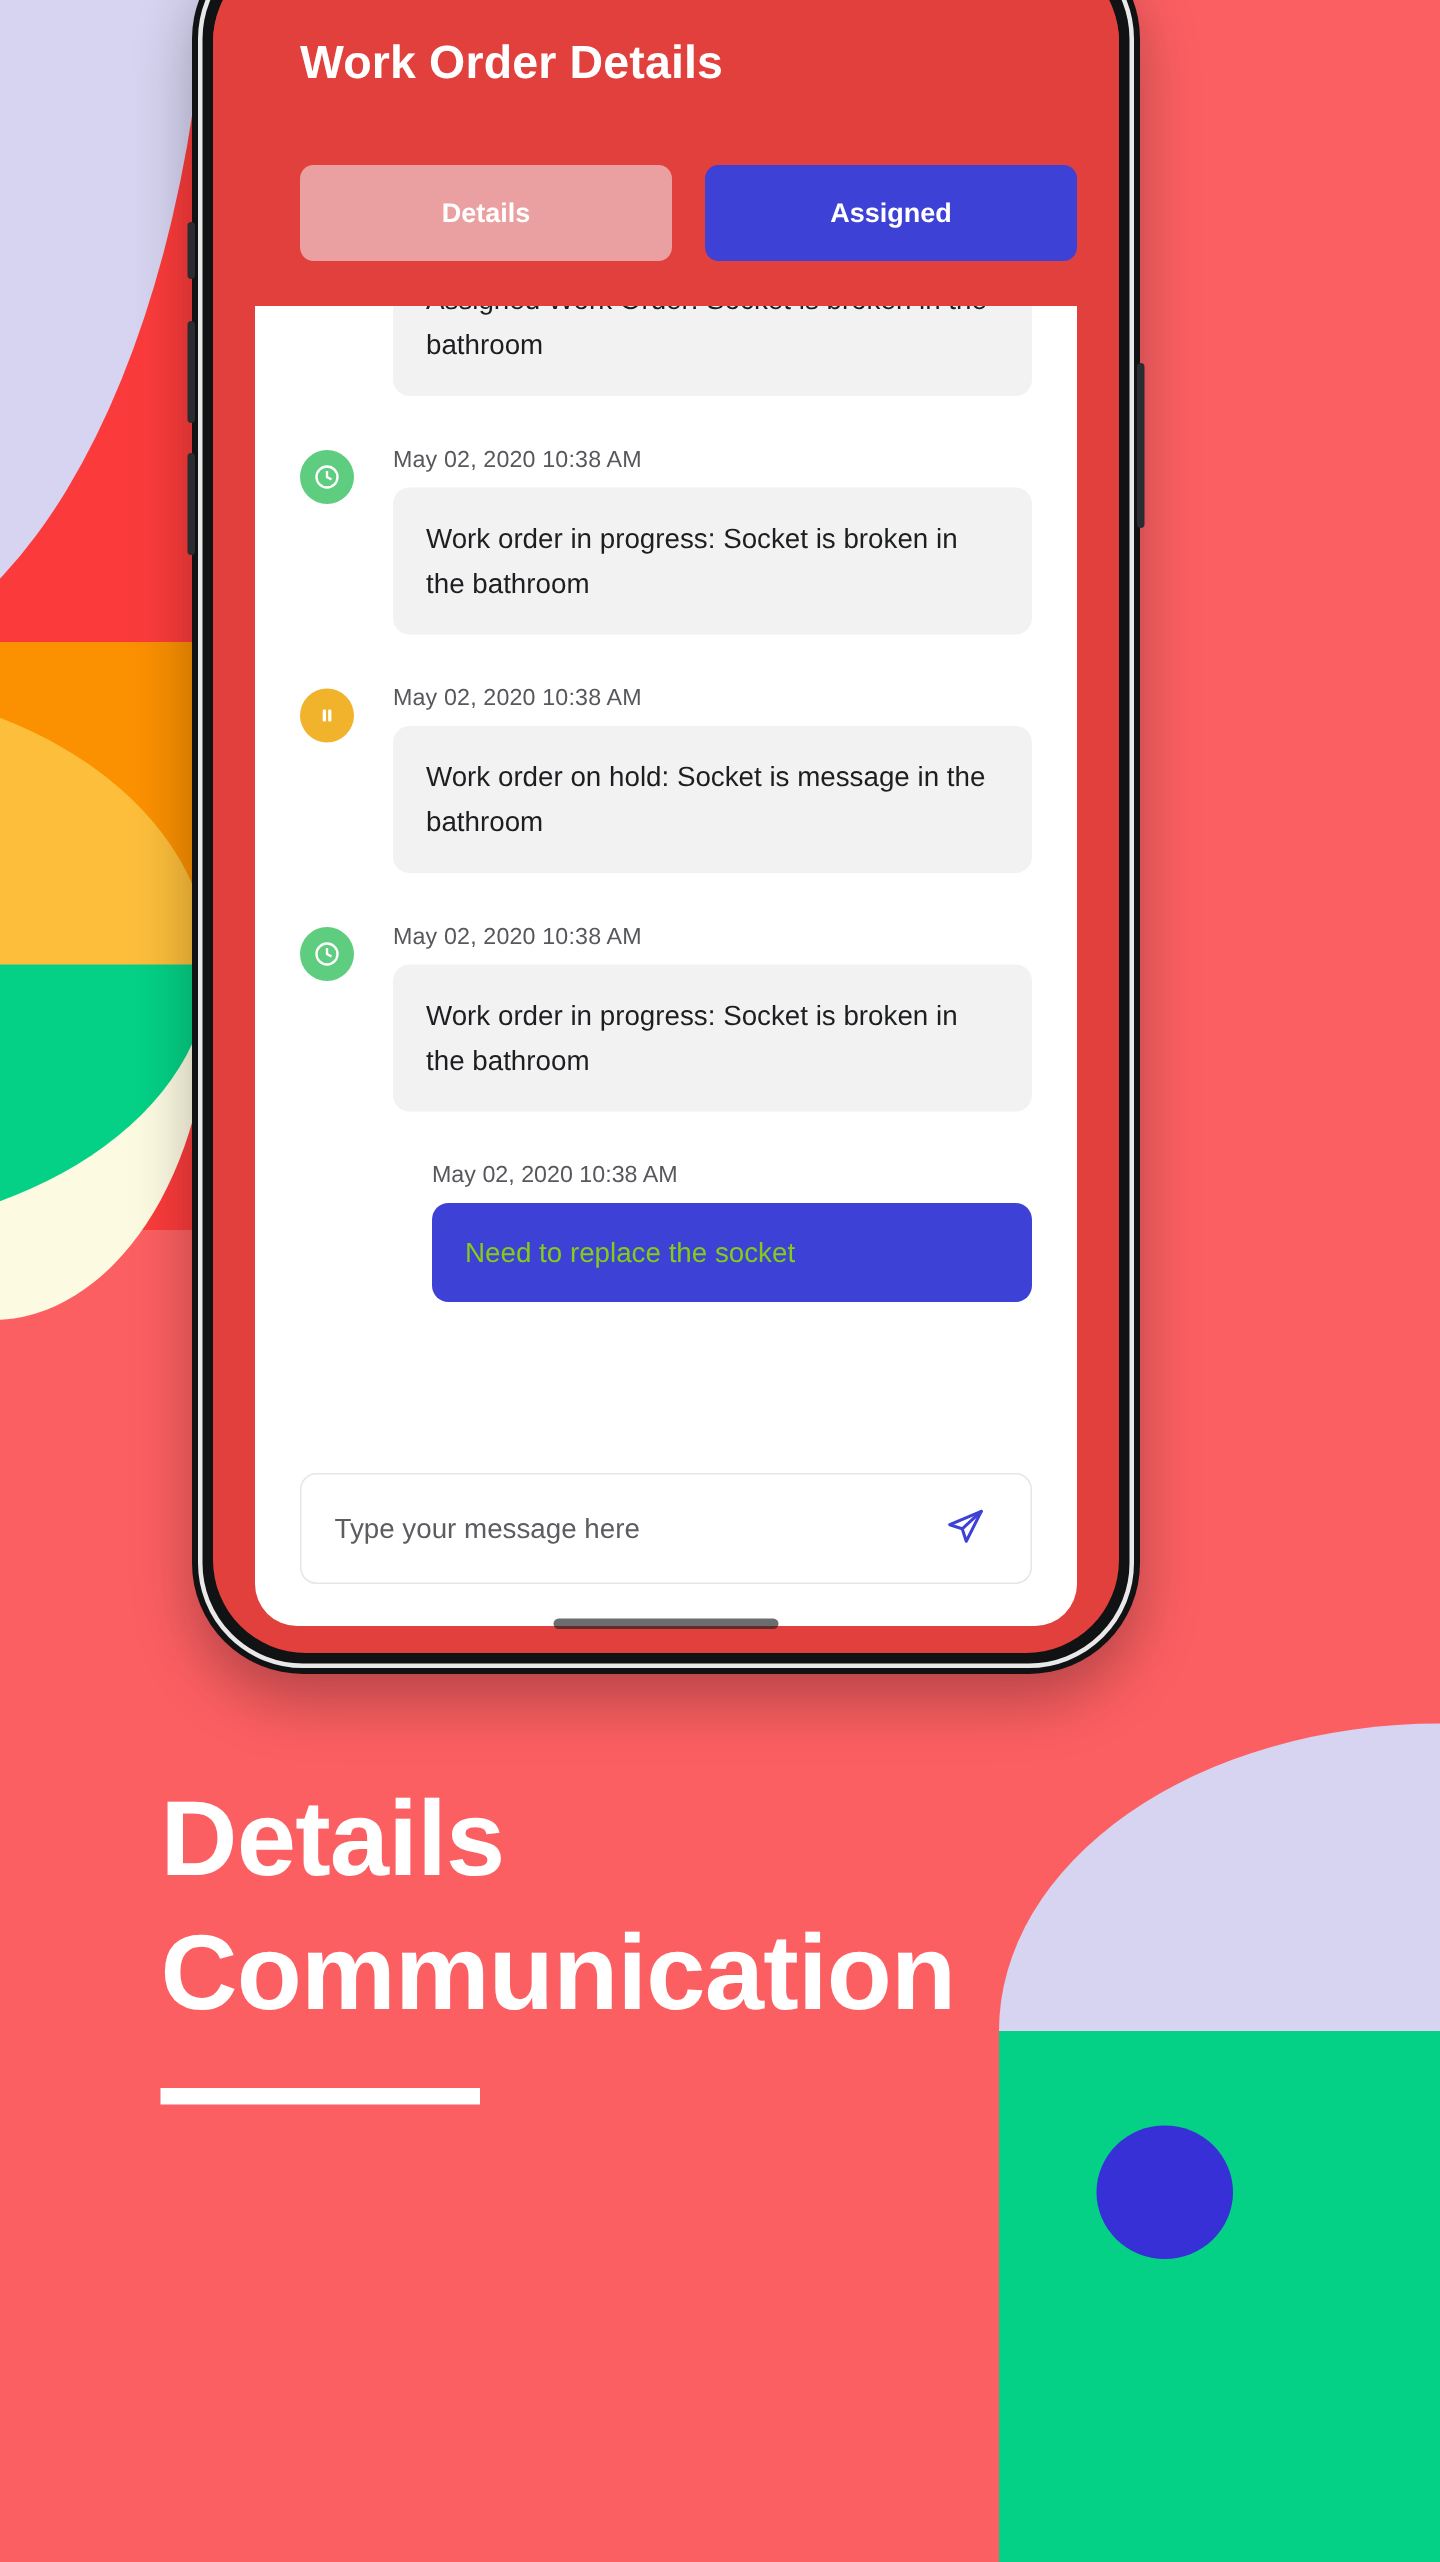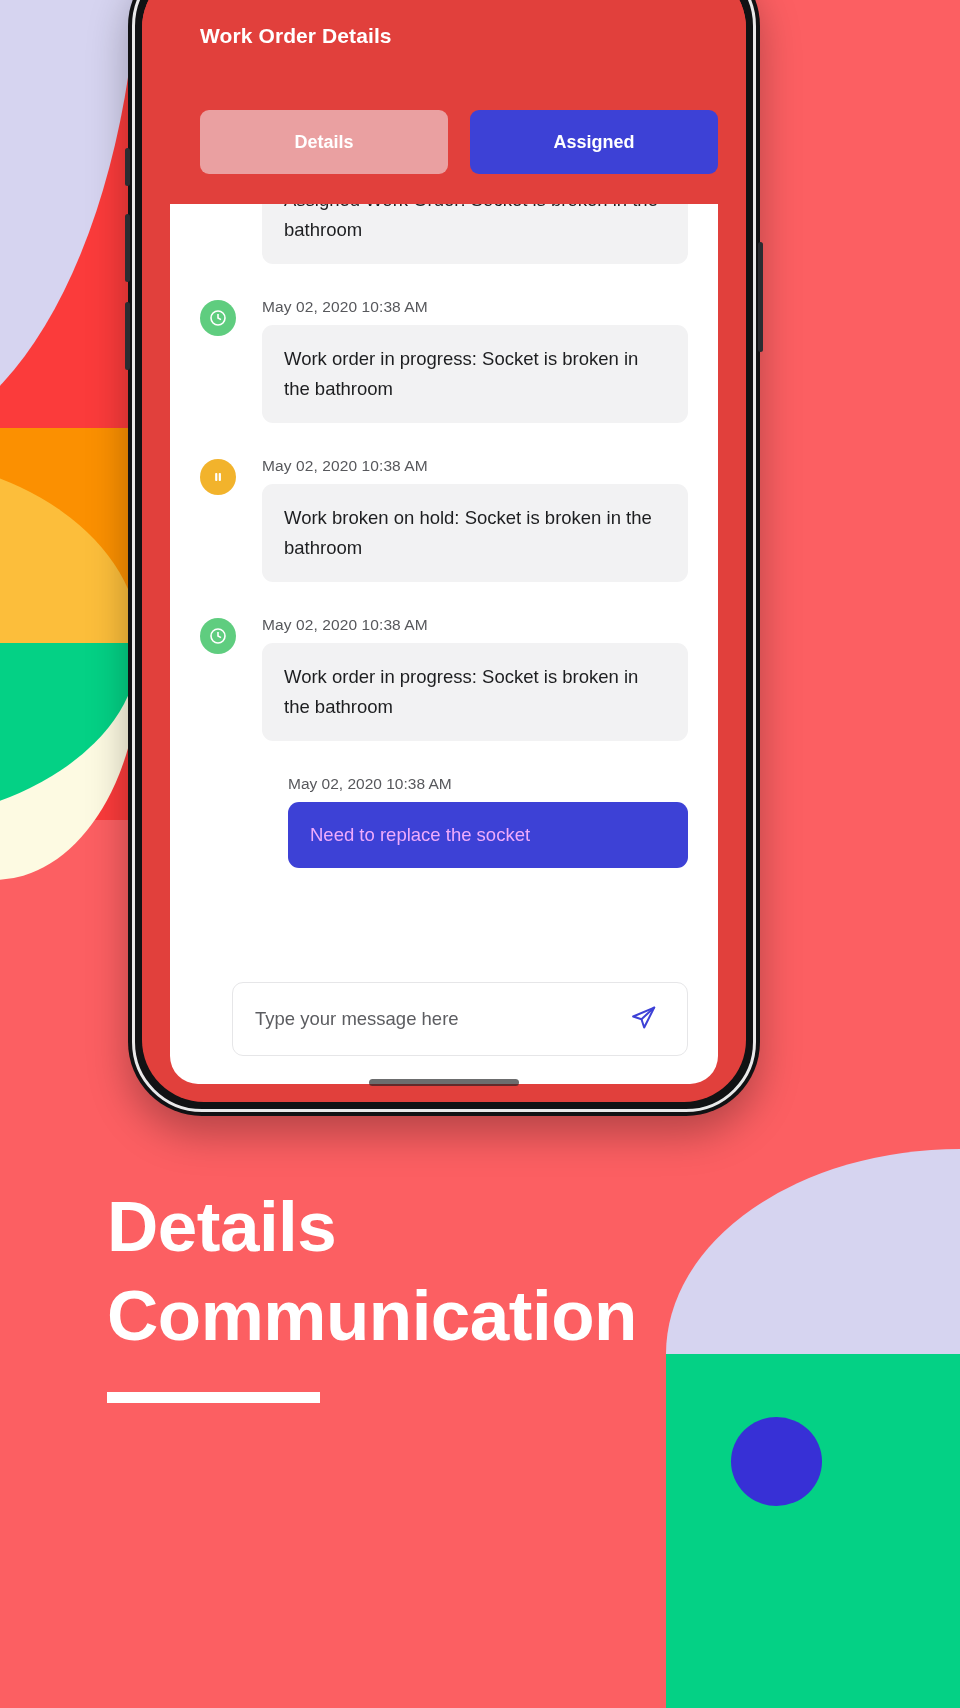--- a/index.html
+++ b/index.html
@@ -85,21 +85,21 @@
   }
 
   
   #app-header {
     position: absolute; left: 0; top: 0; right: 0; height: 238px;
     background: #e1403c;
     z-index: 3;
   }
   #page-title {
     position: absolute; left: 58px; top: 58px;
-    color: #fff; font-size: 21px; font-weight: bold;
+    color: #fff; font-size: 31px; font-weight: bold;
     letter-spacing: .1px;
   }
   #tab-bar {
     position: absolute; left: 58px; right: 28px; top: 144px;
     display: flex; gap: 22px;
   }
   .tab {
     flex: 1; height: 64px;
     border-radius: 9px;
     display: flex; align-items: center; justify-content: center;
@@ -143,35 +143,34 @@
     background: #f2f2f3;
     border-radius: 11px;
     padding: 19px 22px;
     font-size: 18.5px; color: #1d1e20; line-height: 1.62;
     max-width: 432px;
   }
 
   .msg-row-out { padding-left: 88px; margin-bottom: 30px; }
   .stamp-out { font-size: 15.5px; color: #57585c; margin-bottom: 9px; }
   .bubble-out {
-    background: #3d41d6; color: #f0abfc;
+    background: #3d41d6; color: #84cc16;
     border-radius: 11px;
     padding: 19px 22px;
     font-size: 18.5px; line-height: 1.5;
   }
 
   
   #composer {
     position: absolute; left: 30px; right: 30px; bottom: 28px; height: 74px;
     border: 1px solid #e6e6e8;
     border-radius: 11px;
     display: flex; align-items: center;
     padding: 12px 22px;
     background: #fff;
-    margin-left: 32px;
   }
   #message-input {
     flex: 1; border: none; outline: none;
     font-size: 18.5px; color: #1d1e20;
     font-family: "Liberation Sans", sans-serif;
     background: transparent;
   }
   #message-input::placeholder { color: #5c5d61; }
   #send-button {
     width: 44px; height: 44px; border: none; background: transparent;
@@ -247,21 +246,21 @@
           </div>
 
           <div class="msg-row">
             <span class="status-icon icon-hold">
               <svg width="18" height="18" viewBox="0 0 24 24" fill="#ffffff">
                 <rect x="8.2" y="6.6" width="2.9" height="10.8" rx="1.1"></rect>
                 <rect x="13.0" y="6.6" width="2.9" height="10.8" rx="1.1"></rect>
               </svg>
             </span>
             <div class="stamp">May 02, 2020  10:38 AM</div>
-            <div class="bubble-in">Work broken on hold: Socket is broken in the bathroom</div>
+            <div class="bubble-in">Work order on hold: Socket is message in the bathroom</div>
           </div>
 
           <div class="msg-row">
             <span class="status-icon icon-progress">
               <svg width="20" height="20" viewBox="0 0 24 24" fill="none" stroke="#ffffff" stroke-width="1.9">
                 <circle cx="12" cy="12" r="8.4"></circle>
                 <polyline points="12,7.2 12,12 15.6,14"></polyline>
               </svg>
             </span>
             <div class="stamp">May 02, 2020  10:38 AM</div>

